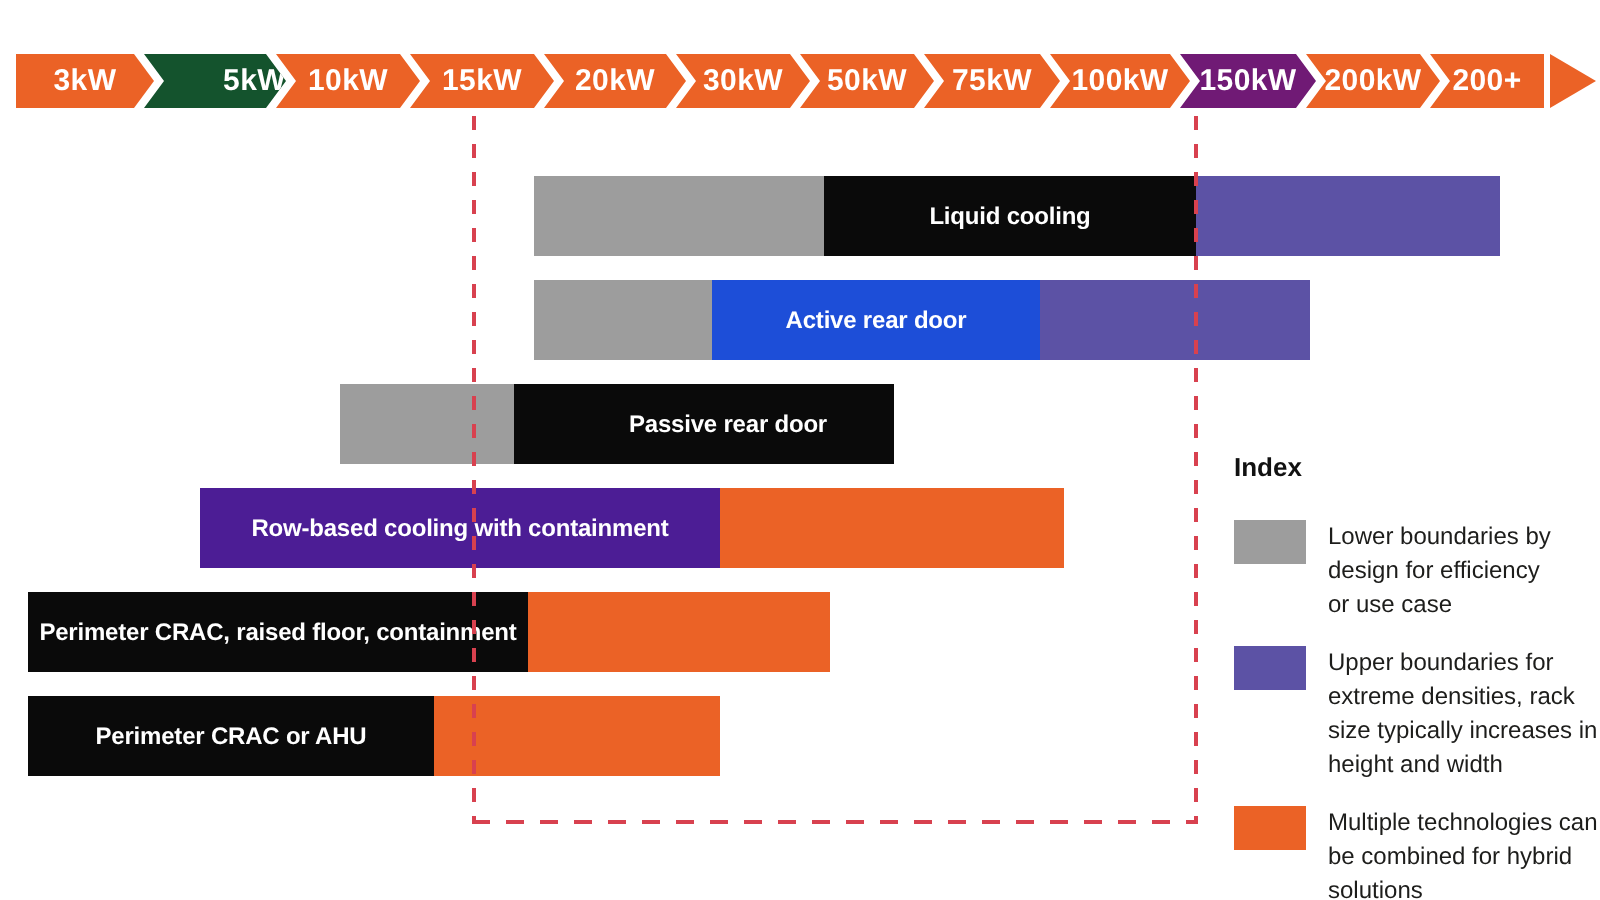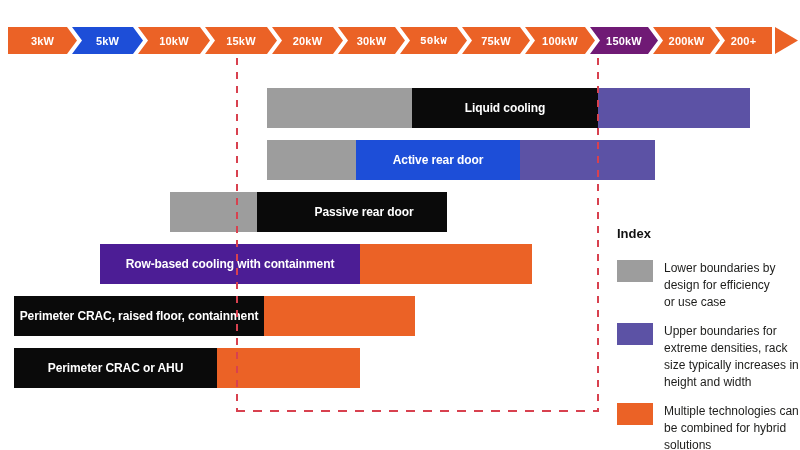--- a/index.html
+++ b/index.html
@@ -12,21 +12,21 @@
 
   
   .ribbon{position:absolute;display:flex;align-items:stretch;}
   .axis-seg{
     position:relative;display:flex;align-items:center;justify-content:center;
     clip-path:polygon(0 0, calc(100% - 10px) 0, 100% 50%, calc(100% - 10px) 100%, 0 100%, 10px 50%);
   }
   .axis-seg.first{clip-path:polygon(0 0, calc(100% - 10px) 0, 100% 50%, calc(100% - 10px) 100%, 0 100%);}
   .axis-seg.last{clip-path:polygon(0 0, 100% 0, 100% 100%, 0 100%, 10px 50%);}
   .axis-seg span{
-    color:#fff;font-size:11px;font-weight:700;letter-spacing:0.2px;white-space:nowrap;
+    color:#fff;font-size:15px;font-weight:700;letter-spacing:0.2px;white-space:nowrap;
   }
   .axis-arrow{clip-path:polygon(0 0, 100% 50%, 0 100%);margin-left:3px;}
 
   
   .chart{position:absolute;left:0;top:0;width:800px;height:450px;text-decoration:underline;}
   .bar-seg{position:absolute;display:flex;align-items:center;justify-content:center;}
   .bar-label{
     color:#fff;font-size:12px;font-weight:700;letter-spacing:-0.1px;white-space:nowrap;
   }
 
@@ -44,36 +44,36 @@
 </style>
 </head>
 <body>
 
 <div class="stage">
 
   <div class="ribbon" style="left: 8px; top: 27px; height: 27px;">
       <div class="axis-seg first" style="width: 69px; background: rgb(235, 98, 38);">
         <span>3kW</span>
       </div>
-      <div class="axis-seg" style="width: 71px; margin-left: -5px; background: #1d4ed8;">
+      <div class="axis-seg" style="width: 71px; margin-left: -5px; background: #14532d; justify-content: flex-end;">
         <span>5kW</span>
       </div>
       <div class="axis-seg" style="width: 72px; margin-left: -5px; background: rgb(235, 98, 38);">
         <span>10kW</span>
       </div>
       <div class="axis-seg" style="width: 72px; margin-left: -5px; background: rgb(235, 98, 38);">
         <span>15kW</span>
       </div>
       <div class="axis-seg" style="width: 71px; margin-left: -5px; background: rgb(235, 98, 38);">
         <span>20kW</span>
       </div>
       <div class="axis-seg" style="width: 67px; margin-left: -5px; background: rgb(235, 98, 38);">
         <span>30kW</span>
       </div>
-      <div class="axis-seg" style="width: 67px; margin-left: -5px; background: rgb(235, 98, 38); font-family: Liberation Mono, monospace;">
+      <div class="axis-seg" style="width: 67px; margin-left: -5px; background: rgb(235, 98, 38);">
         <span>50kW</span>
       </div>
       <div class="axis-seg" style="width: 68px; margin-left: -5px; background: rgb(235, 98, 38);">
         <span>75kW</span>
       </div>
       <div class="axis-seg" style="width: 70px; margin-left: -5px; background: rgb(235, 98, 38);">
         <span>100kW</span>
       </div>
       <div class="axis-seg" style="width: 68px; margin-left: -5px; background: #701a75;">
         <span>150kW</span>

